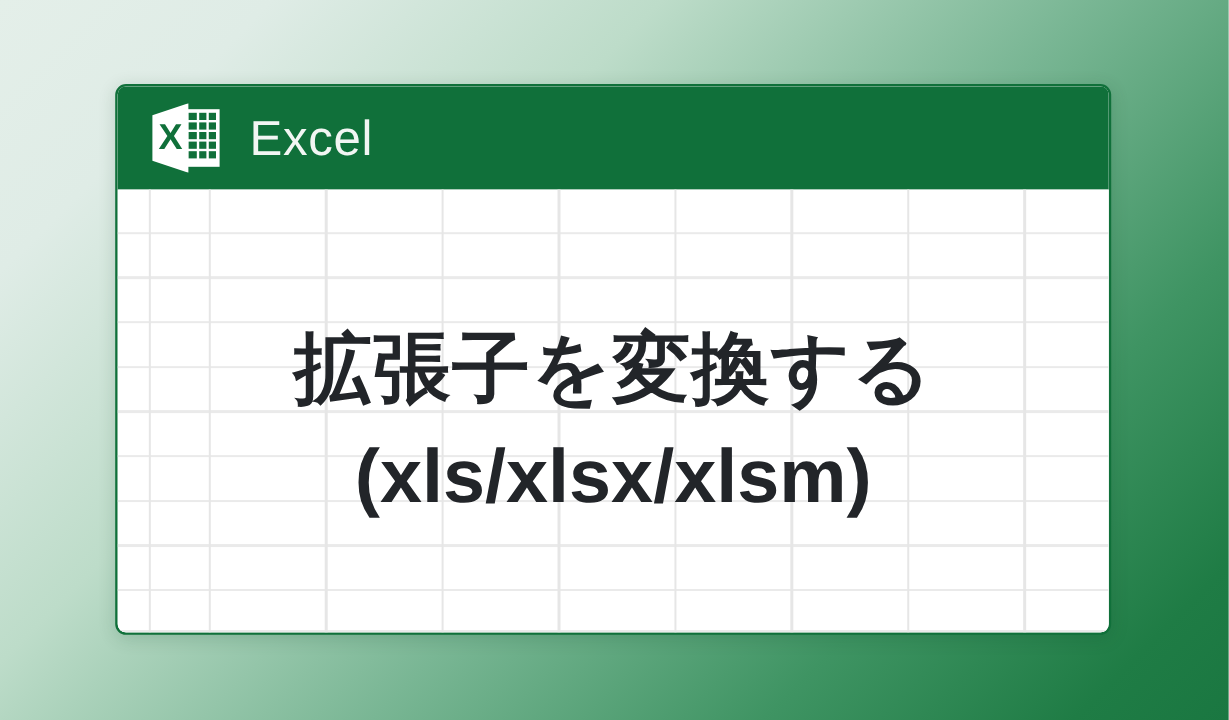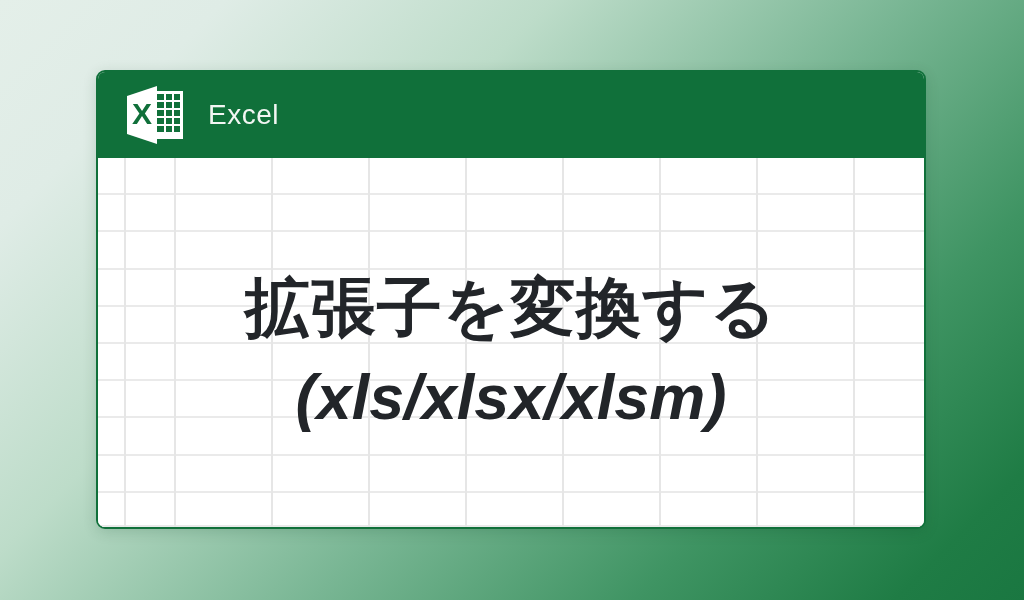--- a/index.html
+++ b/index.html
@@ -57,21 +57,21 @@
   #excel-logo {
     width: 62px;
     height: 58px;
     flex: 0 0 auto;
     display: block;
   }
 
   #excel-wordmark {
     margin-left: 22px;
     color: #f2f6f3;
-    font-size: 28px;
+    font-size: 41px;
     font-weight: 400;
     letter-spacing: 0.5px;
     line-height: 1;
     font-family: "Liberation Sans", "DejaVu Sans", sans-serif;
   }
 
   
   #sheet-body {
     position: relative;
     height: calc(100% - 86px);
@@ -112,21 +112,20 @@
     font-family: "DejaVu Sans", "Liberation Sans", sans-serif;
   }
 
   #headline-sub {
     font-size: 63px;
     font-weight: 700;
     color: #222529;
     line-height: 1.05;
     letter-spacing: 0px;
     font-family: "Liberation Sans", "DejaVu Sans", sans-serif;
-    font-style: italic;
   }
 </style>
 </head>
 <body>
 
 <div id="stage">
 
   <div id="excel-card">
 
     <div id="card-header">

